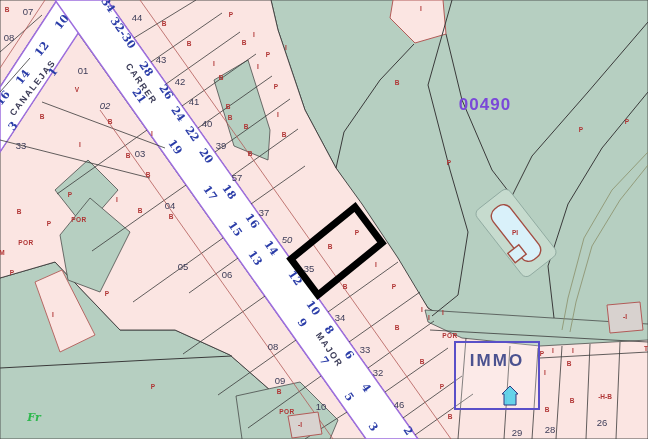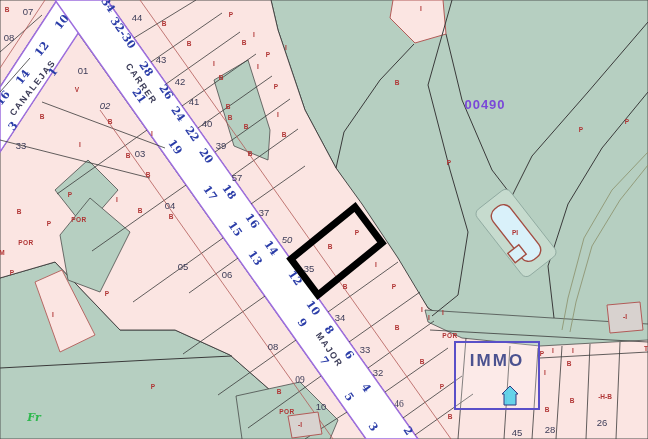--- a/index.html
+++ b/index.html
@@ -8,21 +8,21 @@
   .stage svg{position:absolute;left:0;top:0;}
   .labels{position:absolute;left:0;top:0;width:100%;height:100%;}
   .lbl{position:absolute;transform:translate(-50%,-50%);line-height:1;white-space:nowrap;pointer-events:none;}
   .house{font-family:"DejaVu Serif",serif;font-weight:bold;font-size:11px;color:var(--blue);}
   .parcel{font-size:9.5px;color:var(--navy);}
   .street{font-size:9px;font-weight:bold;letter-spacing:1.5px;color:var(--navy);}
   .mark{font-size:6.5px;font-weight:bold;color:var(--red);}
   .por{font-size:6.5px;font-weight:bold;letter-spacing:.4px;color:var(--red);}
   .fr{font-size:11px;font-weight:bold;font-style:italic;color:var(--frgreen);font-family:"DejaVu Serif",serif;}
   .pi{font-size:6.5px;font-weight:bold;color:var(--red);}
-  .code{font-size:13px;font-weight:bold;letter-spacing:1px;color:var(--purple);padding-left:8px;}
+  .code{font-size:17px;font-weight:bold;letter-spacing:1px;color:var(--purple);padding-left:8px;}
   .wm{position:absolute;left:454px;top:341px;width:86px;height:69px;box-sizing:border-box;
       border:2px solid var(--wmborder);background:rgba(255,255,255,.22);
       display:flex;flex-direction:column;align-items:center;padding-top:8px;}
   .wm .immo{font-size:17px;font-weight:bold;letter-spacing:2px;color:var(--wmnavy);opacity:.82;}
   .wm .mas{font-size:25px;font-weight:bold;letter-spacing:2px;color:var(--wmcyan);opacity:.95;margin-top:-3px;}
   .wm .house-ico{position:absolute;left:45px;top:42px;}
 </style>
 </head>
 <body>
 
@@ -156,37 +156,37 @@
       <span class="lbl parcel" style="left: 28px; top: 12px; transform: translate(-50%, -50%);">07</span>
       <span class="lbl parcel" style="left: 9px; top: 38px; transform: translate(-50%, -50%);">08</span>
       <span class="lbl parcel" style="left: 21px; top: 146px; transform: translate(-50%, -50%);">33</span>
       <span class="lbl parcel" style="left: 83px; top: 71px; transform: translate(-50%, -50%);">01</span>
       <span class="lbl parcel" style="left: 105px; top: 106px; transform: translate(-50%, -50%); font-style: italic;">02</span>
       <span class="lbl parcel" style="left: 140px; top: 154px; transform: translate(-50%, -50%);">03</span>
       <span class="lbl parcel" style="left: 170px; top: 206px; transform: translate(-50%, -50%);">04</span>
       <span class="lbl parcel" style="left: 183px; top: 267px; transform: translate(-50%, -50%);">05</span>
       <span class="lbl parcel" style="left: 227px; top: 275px; transform: translate(-50%, -50%);">06</span>
       <span class="lbl parcel" style="left: 273px; top: 347px; transform: translate(-50%, -50%);">08</span>
-      <span class="lbl parcel" style="left: 300px; top: 381px; transform: translate(-50%, -50%); font-family: Liberation Serif, serif;">09</span>
+      <span class="lbl parcel" style="left: 280px; top: 381px; transform: translate(-50%, -50%);">09</span>
       <span class="lbl parcel" style="left: 321px; top: 407px; transform: translate(-50%, -50%);">10</span>
       <span class="lbl parcel" style="left: 137px; top: 18px; transform: translate(-50%, -50%);">44</span>
       <span class="lbl parcel" style="left: 161px; top: 60px; transform: translate(-50%, -50%);">43</span>
       <span class="lbl parcel" style="left: 180px; top: 82px; transform: translate(-50%, -50%);">42</span>
       <span class="lbl parcel" style="left: 194px; top: 102px; transform: translate(-50%, -50%);">41</span>
       <span class="lbl parcel" style="left: 207px; top: 124px; transform: translate(-50%, -50%);">40</span>
       <span class="lbl parcel" style="left: 221px; top: 146px; transform: translate(-50%, -50%);">39</span>
       <span class="lbl parcel" style="left: 237px; top: 178px; transform: translate(-50%, -50%);">57</span>
       <span class="lbl parcel" style="left: 264px; top: 213px; transform: translate(-50%, -50%);">37</span>
       <span class="lbl parcel" style="left: 287px; top: 240px; transform: translate(-50%, -50%); font-style: italic;">50</span>
       <span class="lbl parcel" style="left: 309px; top: 269px; transform: translate(-50%, -50%);">35</span>
       <span class="lbl parcel" style="left: 340px; top: 318px; transform: translate(-50%, -50%);">34</span>
       <span class="lbl parcel" style="left: 365px; top: 350px; transform: translate(-50%, -50%);">33</span>
       <span class="lbl parcel" style="left: 378px; top: 373px; transform: translate(-50%, -50%);">32</span>
-      <span class="lbl parcel" style="left: 399px; top: 405px; transform: translate(-50%, -50%); font-family: Liberation Serif, serif;">46</span>
-      <span class="lbl parcel" style="left: 517px; top: 433px; transform: translate(-50%, -50%);">45</span>
+      <span class="lbl parcel" style="left: 399px; top: 405px; transform: translate(-50%, -50%);">46</span>
+      <span class="lbl parcel" style="left: 517px; top: 433px; transform: translate(-50%, -50%);">29</span>
       <span class="lbl parcel" style="left: 550px; top: 430px; transform: translate(-50%, -50%);">28</span>
       <span class="lbl parcel" style="left: 570px; top: 425px; transform: translate(-50%, -50%); margin-top: 36px;">27</span>
       <span class="lbl parcel" style="left: 602px; top: 423px; transform: translate(-50%, -50%);">26</span>
       <span class="lbl mark" style="left: 7px; top: 10px; transform: translate(-50%, -50%);">B</span>
       <span class="lbl mark" style="left: 77px; top: 90px; transform: translate(-50%, -50%);">V</span>
       <span class="lbl mark" style="left: 42px; top: 117px; transform: translate(-50%, -50%);">B</span>
       <span class="lbl mark" style="left: 110px; top: 122px; transform: translate(-50%, -50%);">B</span>
       <span class="lbl mark" style="left: 152px; top: 134px; transform: translate(-50%, -50%);">I</span>
       <span class="lbl mark" style="left: 164px; top: 24px; transform: translate(-50%, -50%);">B</span>
       <span class="lbl mark" style="left: 189px; top: 44px; transform: translate(-50%, -50%);">B</span>

